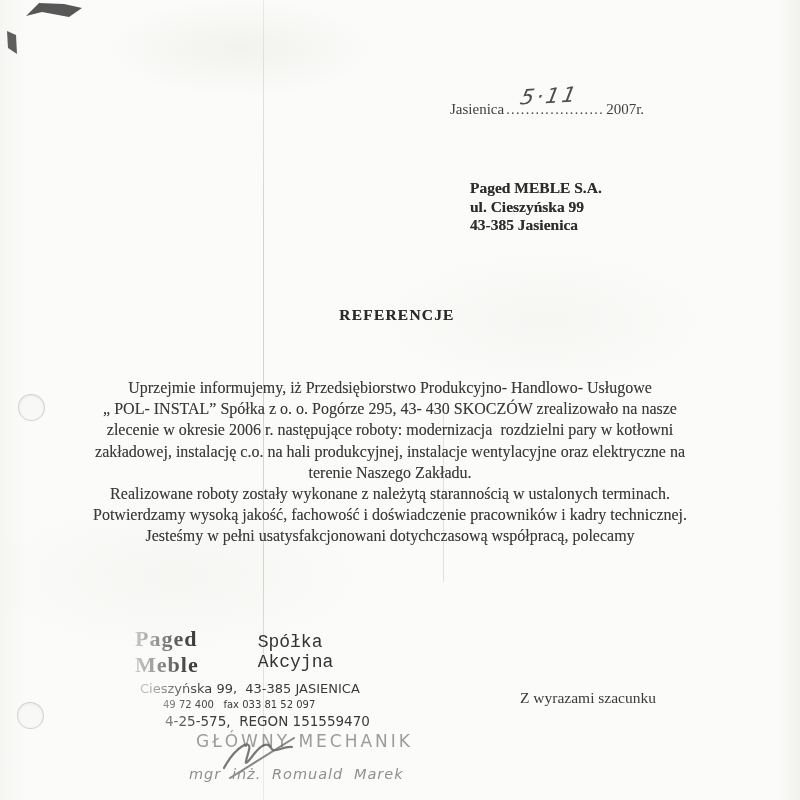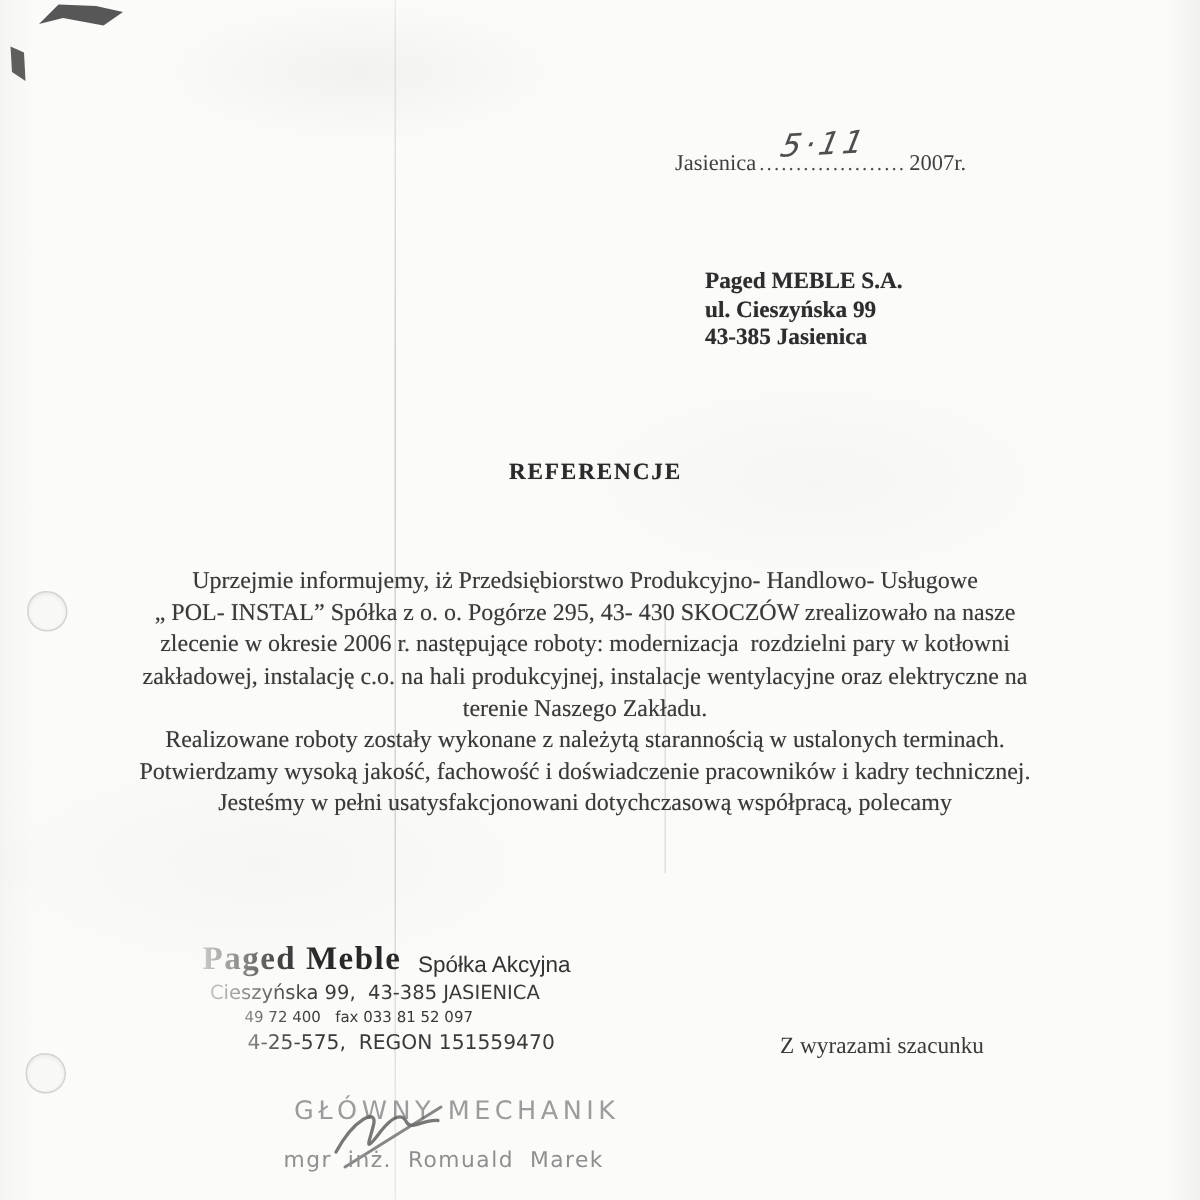--- a/index.html
+++ b/index.html
@@ -47,36 +47,36 @@
   
   .body-text{left:93px;top:377px;font-size:16px;line-height:21.2px;color:#3a3a3a;
     text-shadow:0 0 .5px rgba(58,58,58,.45);}
   .body-text div{white-space:pre;text-align:center;}
 
   
   .stamp{left:115px;top:626px;width:270px;color:#333;
     -webkit-mask-image:linear-gradient(to right, transparent 0px, rgba(0,0,0,.45) 40px, rgba(0,0,0,.85) 70px, #000 98px);
     mask-image:linear-gradient(to right, transparent 0px, rgba(0,0,0,.45) 40px, rgba(0,0,0,.85) 70px, #000 98px);
     filter:blur(.2px);}
-  .stamp-line1{display:flex;align-items:flex-end;gap:11px;margin-left:20px;}
+  .stamp-line1{display:flex;align-items:center;gap:11px;margin-left:20px;}
   .stamp-company{font-family:"Liberation Serif",serif;font-weight:bold;font-size:22px;
     letter-spacing:1px;color:#282828;}
-  .stamp-suffix{font-family:Liberation Sans, sans-serif;font-size:15px;color:#333;}
+  .stamp-suffix{font-family:Liberation Mono, monospace;font-size:18px;color:#333;}
   .stamp-row{font-family:"DejaVu Sans",sans-serif;white-space:pre;color:#3a3a3a;}
   .stamp-addr{margin-left:25px;margin-top:3px;font-size:13px;}
   .stamp-phone{margin-left:48px;margin-top:3px;font-size:10px;font-weight:400;}
   .stamp-ids{margin-left:50px;margin-top:3px;font-size:13.5px;}
 
   
   .closing{left:472px;top:689px;font-size:15.5px;color:#3a3a3a;margin-left:48px;}
 
   
   .sig-title{left:196px;top:731px;font-family:"DejaVu Sans",sans-serif;font-size:17px;
     letter-spacing:3px;color:#9c9c9c;}
-  .sig-name{left:189px;top:766px;font-family:"DejaVu Sans",sans-serif;
+  .sig-name{left:189px;top:766px;font-family:"DejaVu Sans",sans-serif;font-style:italic;
     font-size:14.5px;letter-spacing:1px;word-spacing:5px;color:#8f8f8f;}
 
   .mark-opacity{opacity:.8;}
 </style>
 </head>
 <body>
 
 <div class="page">
 
   <div class="abs fold-v1"></div>

